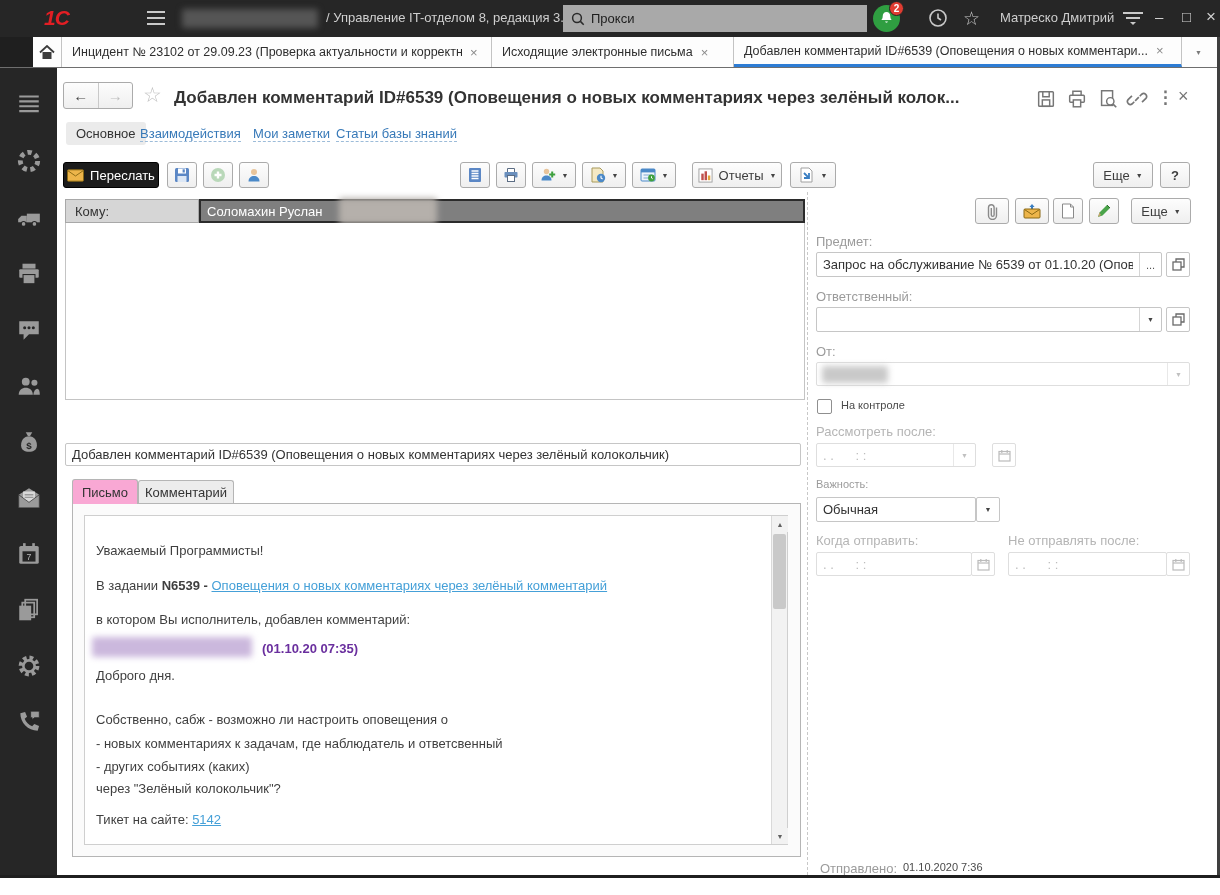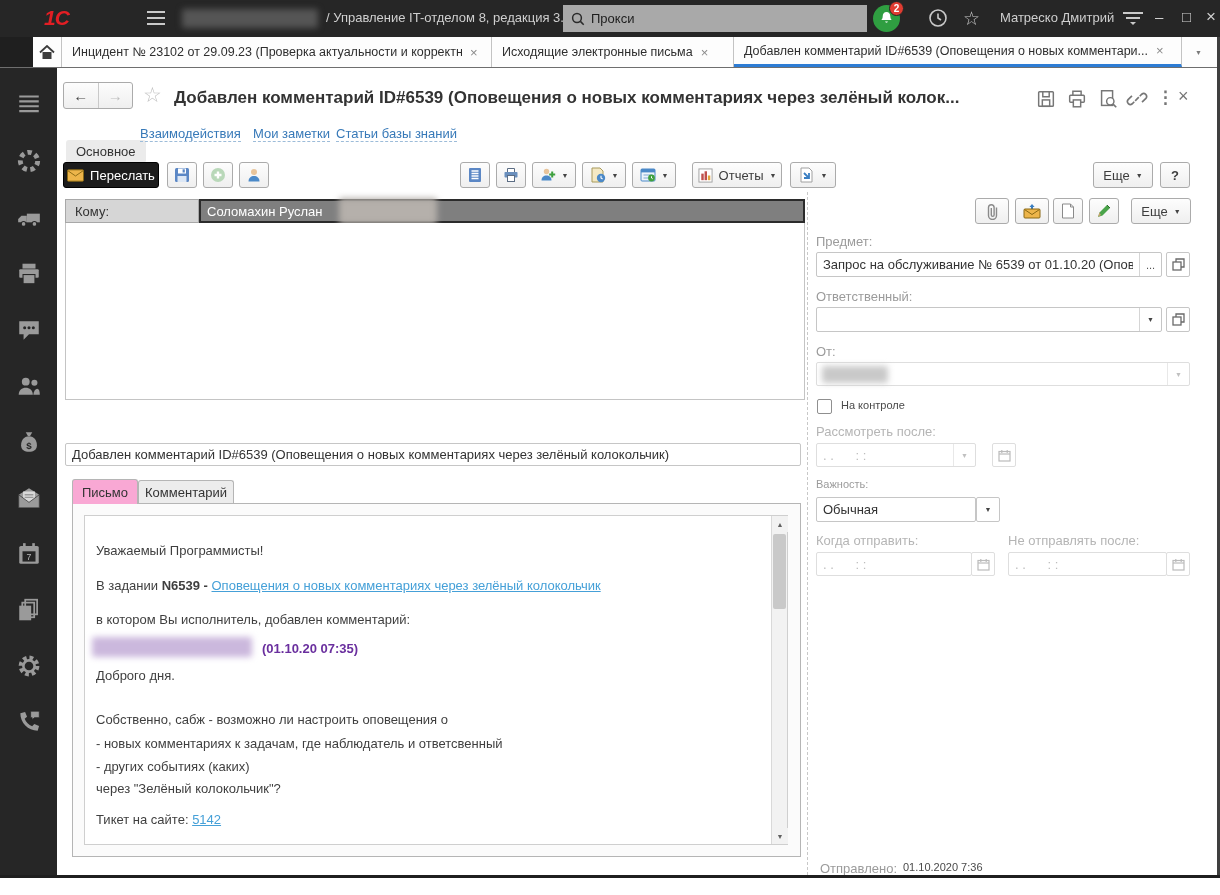--- a/index.html
+++ b/index.html
@@ -259,21 +259,21 @@
   <span class="abs hdr-ico" style="left:1126px; top:88px;">
     <svg width="22" height="22" viewBox="0 0 24 24">
         <path d="M10 14l4-4" stroke="#767676" stroke-width="1.8"></path>
         <path d="M9 15l-2.2 2.2a3.2 3.2 0 01-4.5-4.5L6.5 8.5" fill="none" stroke="#767676" stroke-width="1.8"></path>
         <path d="M15 9l2.2-2.2a3.2 3.2 0 014.5 4.5L17.5 15.5" fill="none" stroke="#767676" stroke-width="1.8"></path>
       </svg>
   </span>
   <span class="abs" style="left:1157px; top:87px; color:#767676; font-size:17px; font-weight:bold;">⋮</span>
   <span class="abs" style="left:1178px; top:86px; color:#767676; font-size:18px;">×</span>
 
-  <span class="abs nav-active" style="left:66px; top:140px;">Основное</span>
+  <span class="abs nav-active" style="left:66px; top:122px;">Основное</span>
   <span class="abs navlink" style="left:140px; top:126px;">Взаимодействия</span>
   <span class="abs navlink" style="left:253px; top:126px;">Мои заметки</span>
   <span class="abs navlink" style="left:336px; top:126px;">Статьи базы знаний</span>
 
   <div class="btn" style="left:63px; top:162px; width:96px; background:#1c1c1c; border-color:#000; color:#fff;">
     <span>
       <svg width="17" height="13" viewBox="0 0 18 13">
           <rect x=".5" y=".5" width="17" height="12" rx="1" fill="#edb54a" stroke="#8a6914"></rect>
           <path d="M1 1.5l8 5.5 8-5.5" fill="none" stroke="#8a6914"></path>
         </svg>
@@ -395,21 +395,21 @@
     <div class="scrollarrow" style="top:0;">▲</div>
     <div class="scrollthumb" style="top:18px; height:75px;"></div>
     <div class="scrollarrow" style="bottom:0;">▼</div>
   </div>
 
   <div class="abs" style="z-index:4;">
     <div class="mailline" style="top:543px;">Уважаемый Программисты!</div>
     <div class="mailline" style="top:578px;">
       <span>В задании</span>
       <b> </b><b>N6539 -</b>
-      <span class="maillink">Оповещения о новых комментариях через зелёный колокольчик</span>
+      <span class="maillink">Оповещения о новых комментариях через зелёный комментарий</span>
     </div>
     <div class="mailline" style="top:612px;">в котором Вы исполнитель, добавлен комментарий:</div>
     <div class="mailline purple" style="top:641px; left:262px;">(01.10.20 07:35)</div>
     <div class="blur" style="left:92px; top:637px; width:160px; height:20px; background:#cbb8dd; z-index:4;"></div>
     <div class="mailline" style="top:668px;">Доброго дня.</div>
     <div class="mailline" style="top:712px;">Собственно, сабж - возможно ли настроить оповещения о</div>
     <div class="mailline" style="top:736px;">- новых комментариях к задачам, где наблюдатель и ответсвенный</div>
     <div class="mailline" style="top:759px;">- других событиях (каких)</div>
     <div class="mailline" style="top:781px;">через "Зелёный колокольчик"?</div>
     <div class="mailline" style="top:812px;">

